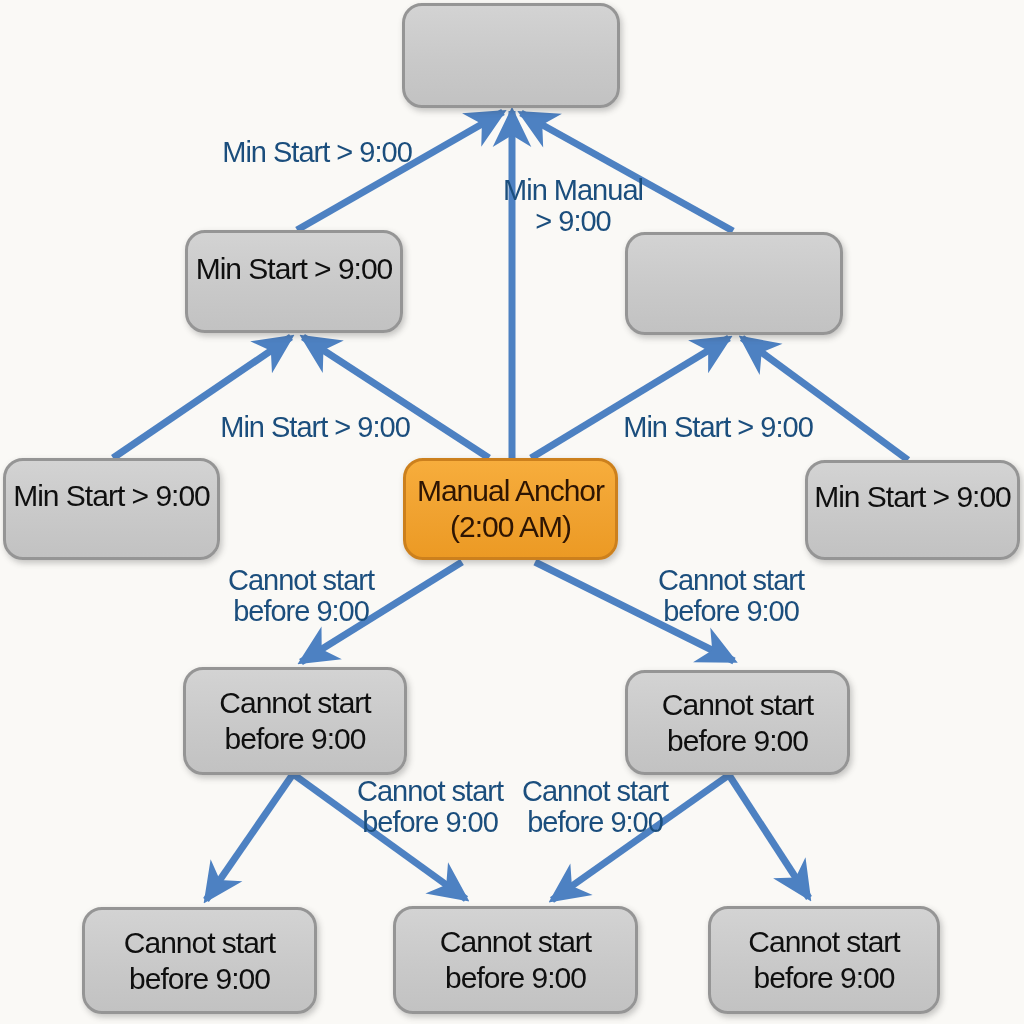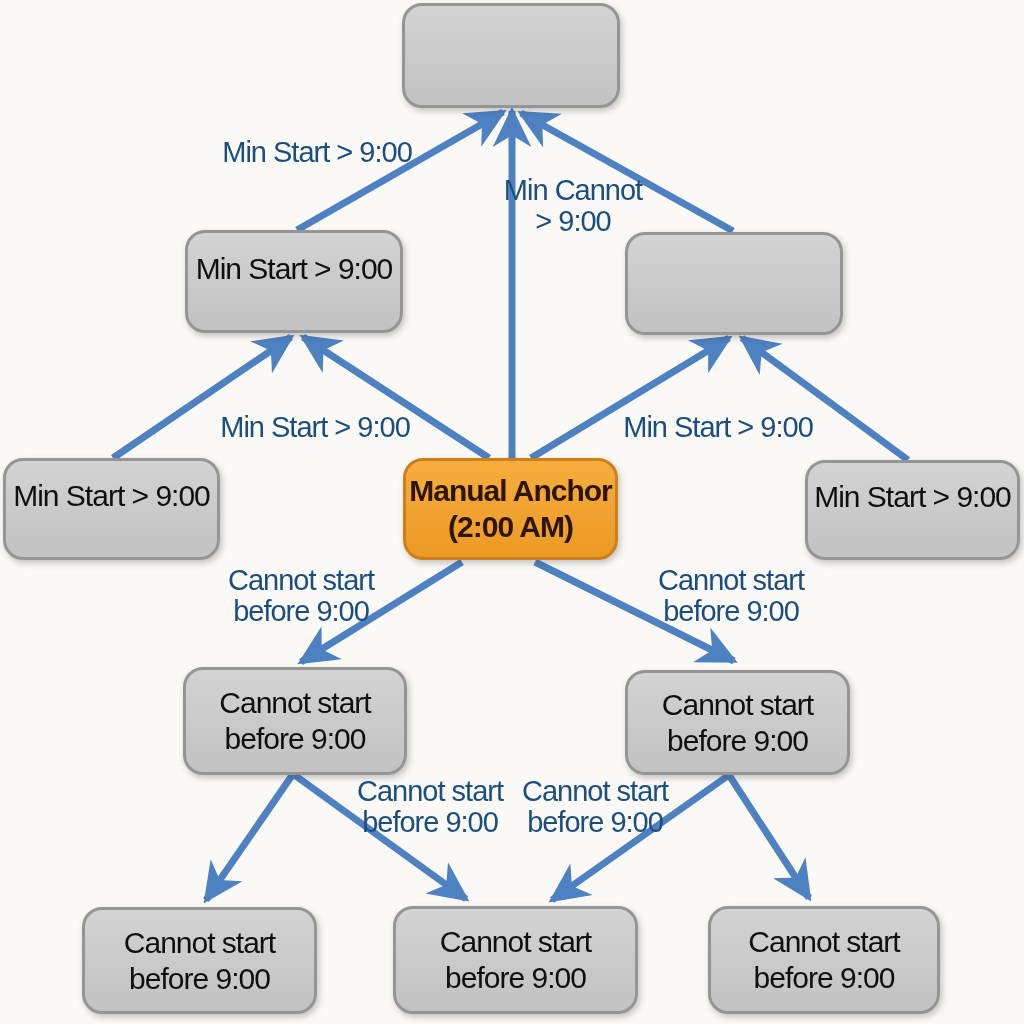--- a/index.html
+++ b/index.html
@@ -31,21 +31,20 @@
     color: #0F0F0F;
     font-size: 30px;
     letter-spacing: -1px;
     line-height: 36px;
   }
   .node.bias { padding-bottom: 26px; }
   .node.anchor {
     background: linear-gradient(180deg, #f7ad3c 0%, #f0a230 55%, #ec9a24 100%);
     border-color: #CC801D;
     color: #2E1503;
-    font-weight: bold;
   }
   .elabel {
     position: absolute;
     transform: translate(-50%, -50%);
     color: #1B4E7D;
     font-size: 29px;
     letter-spacing: -1px;
     text-align: center;
     white-space: nowrap;
     line-height: 31px;
@@ -128,21 +127,21 @@
   <div class="node" style="left:708px; top:906px; width:232px; height:108px">
     <span>Cannot start</span>
     <span>before 9:00</span>
   </div>
 
   <div class="elabel" style="left:317px; top:152px">
     <span class="l">Min Start &gt; 9:00</span>
   </div>
 
   <div class="elabel" style="left:573px; top:206px">
-    <span class="l">Min Cannot</span>
+    <span class="l">Min Manual</span>
     <span class="l">&gt; 9:00</span>
   </div>
 
   <div class="elabel" style="left:315px; top:427px">
     <span class="l">Min Start &gt; 9:00</span>
   </div>
 
   <div class="elabel" style="left:718px; top:427px">
     <span class="l">Min Start &gt; 9:00</span>
   </div>

